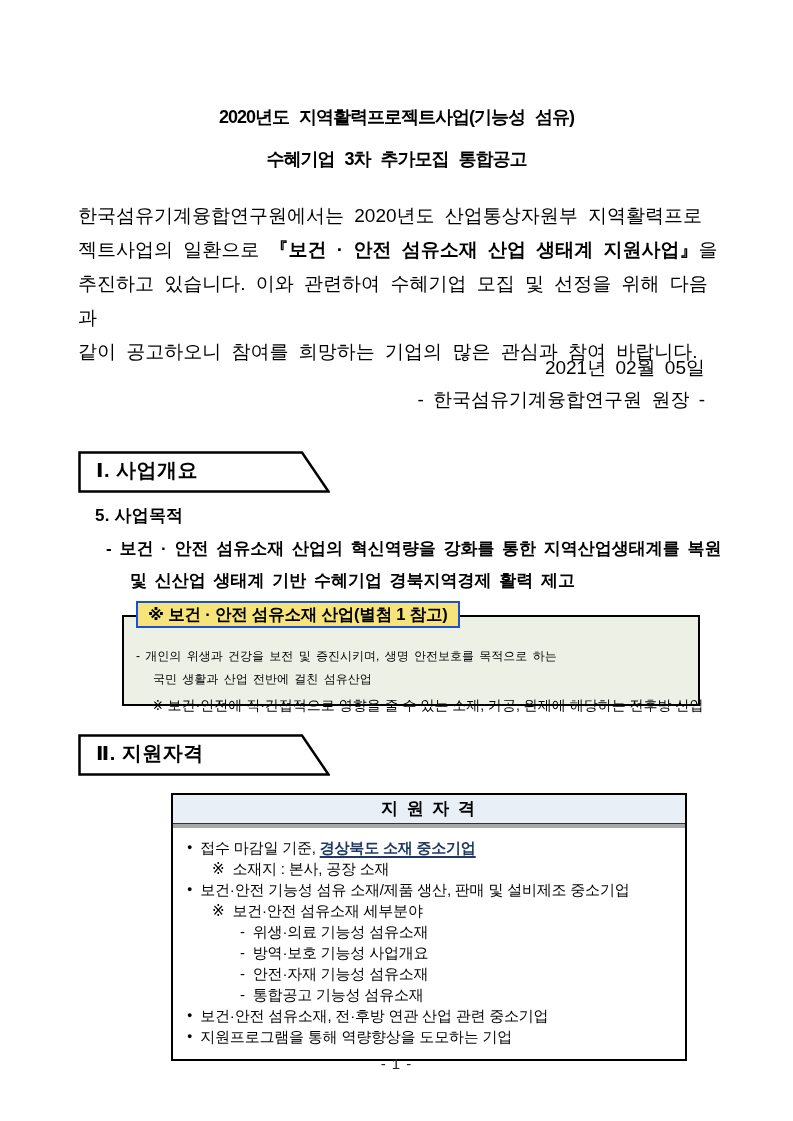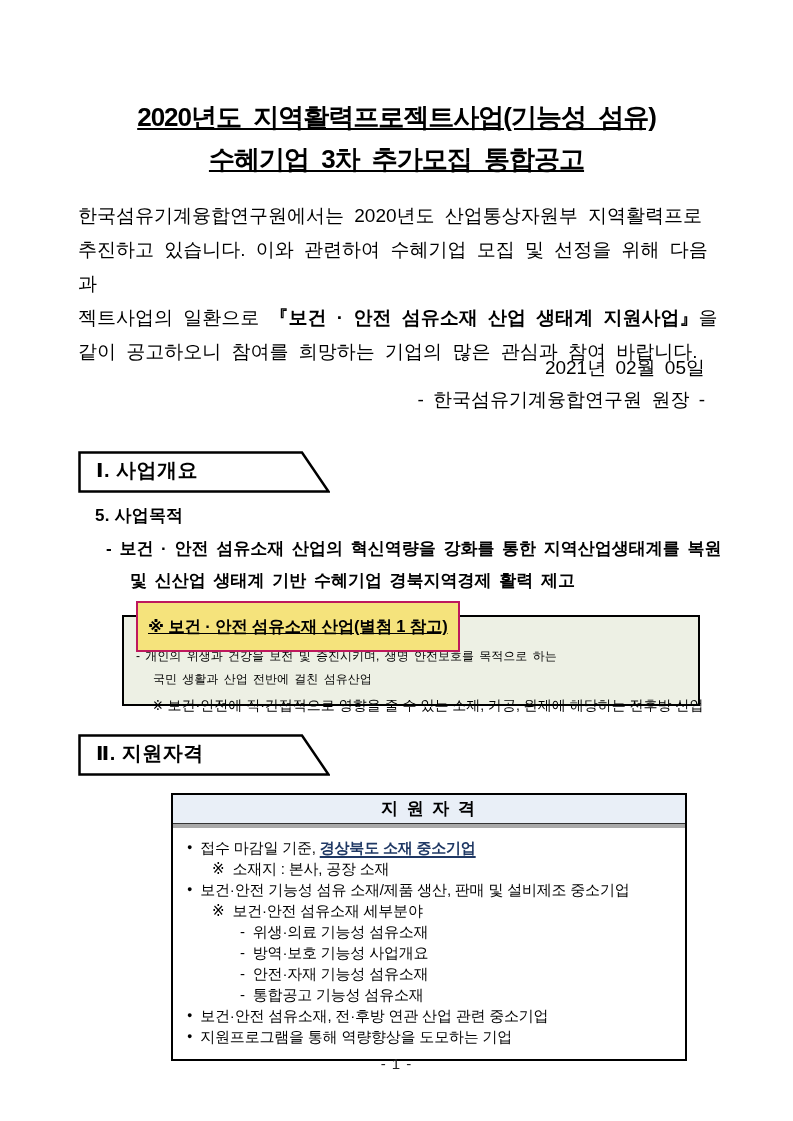--- a/index.html
+++ b/index.html
@@ -8,21 +8,21 @@
     --thead-bg:#E9EFF7;
     --em-color:#1F3864;
   }
   html,body{margin:0;padding:0;background:#888;}
   .page{
     position:relative;width:793px;height:1121px;background:#ffffff;margin:0 auto;
     font-family:"Liberation Sans","DejaVu Sans",sans-serif;color:#000;overflow:hidden;
   }
   
   .title-block{position:absolute;top:96px;left:0;right:0;text-align:center;}
-  .title-line{font-size:26px;font-weight:800;letter-spacing:-1px;line-height:42px;word-spacing:6px;text-decoration:underline;}
+  .title-line{font-size:18px;font-weight:800;letter-spacing:-1px;line-height:42px;word-spacing:6px;}
   
   .intro{position:absolute;top:199px;left:78px;width:640px;font-size:19px;line-height:34px;word-spacing:5px;}
   .intro .b{font-weight:700;}
   
   .date-block{position:absolute;top:352px;right:88px;text-align:right;font-size:19px;font-weight:400;line-height:32px;word-spacing:4px;}
   
   .banner{position:absolute;width:252px;height:42px;}
   .banner-1{top:451px;left:78px;padding-left:14px;}
   .banner-2{top:734px;left:78px;}
   .banner svg{position:absolute;top:0;left:0;display:block;}
@@ -31,22 +31,22 @@
     font-size:20px;font-weight:800;letter-spacing:0.5px;white-space:nowrap;
   }
   
   .sec1-item{position:absolute;top:504px;left:95px;font-size:17px;font-weight:700;letter-spacing:0.2px;}
   .sec1-purpose{position:absolute;top:533px;left:106px;width:620px;font-size:17px;font-weight:700;line-height:32px;word-spacing:3px;}
   .sec1-purpose .indent{padding-left:24px;display:block;}
   
   .callout{position:absolute;top:601px;left:122px;width:578px;}
   .callout-badge{
     position:absolute;top:0;left:14px;z-index:2;display:inline-block;
-    background:var(--badge-bg);border:2px solid #be185d;
-    font-size:16.5px;font-weight:800;line-height:23px;padding:12px 10px;white-space:nowrap;letter-spacing:-0.2px;text-decoration:underline;
+    background:var(--badge-bg);border:2px solid #1d4ed8;
+    font-size:16.5px;font-weight:800;line-height:23px;padding:0 10px;white-space:nowrap;letter-spacing:-0.2px;
   }
   .callout-box{
     position:absolute;top:14px;left:0;right:0;height:91px;box-sizing:border-box;
     background:var(--callout-bg);border:2px solid #000;
     padding:16px 8px 0 12px;
   }
   .callout-line{font-size:12px;font-weight:400;line-height:23px;word-spacing:2px;margin-top:12px;}
   .callout-line .indent{padding-left:17px;display:block;}
   .callout-note{font-size:14px;line-height:20px;padding-left:16px;margin-top:4px;white-space:nowrap;}
   
@@ -76,22 +76,22 @@
 
 <div class="page">
 
   <div class="title-block">
     <div class="title-line">2020년도 지역활력프로젝트사업(기능성 섬유)</div>
     <div class="title-line">수혜기업 3차 추가모집 통합공고</div>
   </div>
 
   <div class="intro">
     <div>한국섬유기계융합연구원에서는 2020년도 산업통상자원부 지역활력프로</div>
+    <div><span>젝트사업의 일환으로 </span><span class="b">『보건 · 안전 섬유소재 산업 생태계 지원사업』</span><span>을</span></div>
     <div>추진하고 있습니다. 이와 관련하여 수혜기업 모집 및 선정을 위해 다음과</div>
-    <div><span>젝트사업의 일환으로 </span><span class="b">『보건 · 안전 섬유소재 산업 생태계 지원사업』</span><span>을</span></div>
     <div>같이 공고하오니 참여를 희망하는 기업의 많은 관심과 참여 바랍니다.</div>
   </div>
 
   <div class="date-block">
     <div>2021년 02월 05일</div>
     <div>- 한국섬유기계융합연구원 원장 -</div>
   </div>
 
   <div class="banner banner-1">
     <svg width="252" height="42" viewBox="0 0 252 42">

